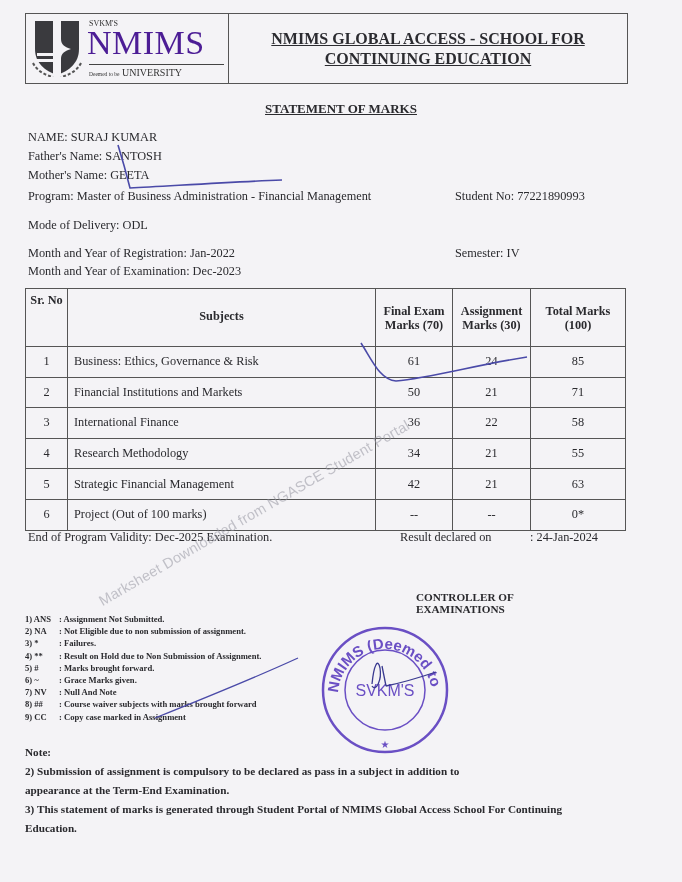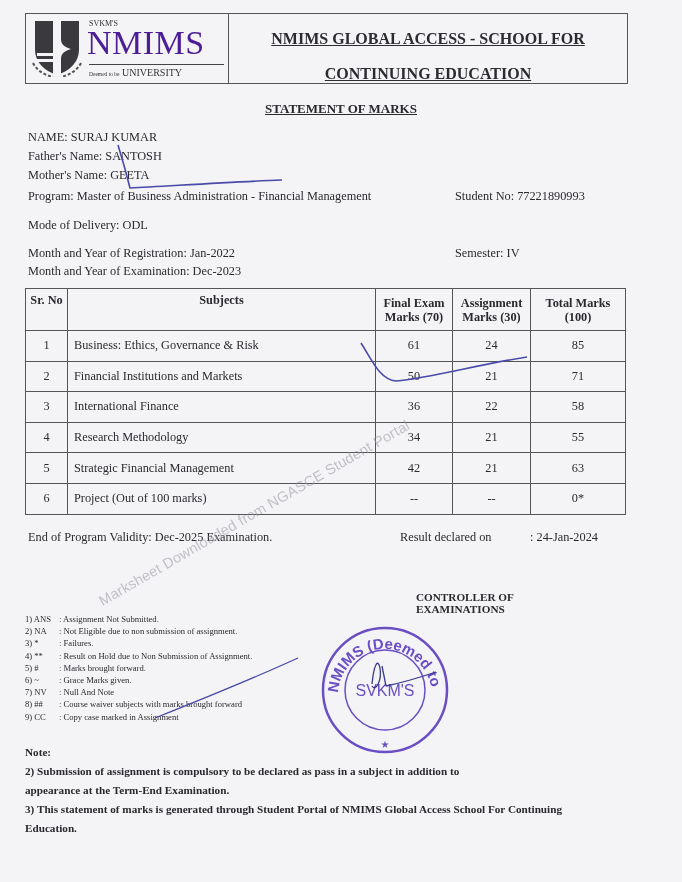--- a/index.html
+++ b/index.html
@@ -12,21 +12,21 @@
   .page { position: absolute; left: 0; top: 0; width: 556px; height: 882px; }
 
   
   .header-box {
     position: absolute; left: 25px; top: 13px; width: 601px; height: 69px;
     border: 1.2px solid #555; display: flex; background: transparent;
   }
   .logo-cell { width: 202px; border-right: 1px solid #555; position: relative; }
   .title-cell { flex: 1; display: flex; flex-direction: column; align-items: center; justify-content: center; }
   .title-line {
-    font-weight: bold; font-size: 16px; text-decoration: underline; line-height: 20px; color: #2b2b30; margin-top: 15px;
+    font-weight: bold; font-size: 16px; text-decoration: underline; line-height: 20px; color: #2b2b30;
   }
   .shield { position: absolute; left: 5px; top: 5px; width: 52px; height: 58px; }
   .svkm { position: absolute; left: 63px; top: 5px; font-size: 8px; color: #333; }
   .nmims { position: absolute; left: 61px; top: 11px; font-size: 34px; letter-spacing: 0.5px; color: #4c1d95; line-height: 36px; }
   .logo-rule { position: absolute; left: 63px; top: 50px; width: 135px; height: 0; border-top: 1px solid #444; }
   .deemed { position: absolute; left: 63px; top: 53px; font-size: 10px; color: #333; white-space: nowrap; }
   .deemed small { font-size: 5.5px; letter-spacing: 0; }
 
   .stmt-title {
     position: absolute; left: 0; width: 682px; top: 101px; text-align: center;
@@ -36,26 +36,26 @@
   .info { position: absolute; font-size: 12.3px; white-space: nowrap; }
 
   
   table.marks {
     position: absolute; left: 25px; top: 288px; width: 601px; border-collapse: collapse;
     font-size: 12.3px;
   }
   table.marks td, table.marks th { border: 1.1px solid #555; text-align: center; padding: 0; }
   table.marks th { font-weight: bold; height: 37px; line-height: 14px; vertical-align: middle; font-size: 12.3px; }
   table.marks td { height: 29.6px; }
-  table.marks th.subj-h { vertical-align: top; padding-top: 4px; }
+  table.marks th.subj-h { vertical-align: top; padding-top: 20px; }
   table.marks th.sr-h { vertical-align: top; padding-top: 4px; }
   table.marks td.subj { text-align: left; padding-left: 6px; }
   .c-sr { width: 41px; } .c-subj { width: 307px; } .c-fe { width: 76px; } .c-as { width: 77px; }
 
-  .legend { position: absolute; left: 25px; top: 613px; font-size: 8.6px; font-weight: normal; line-height: 12.2px; }
+  .legend { position: absolute; left: 25px; top: 613px; font-size: 8.6px; font-weight: bold; line-height: 12.2px; }
   .legend .row { display: flex; white-space: nowrap; }
   .legend .code { width: 34px; }
   .legend .desc { }
 
   .controller { position: absolute; left: 416px; top: 591px; font-size: 11.2px; font-weight: bold; }
 
   .notes { position: absolute; left: 25px; top: 743px; font-size: 11.2px; font-weight: bold; line-height: 19px; white-space: nowrap; }
 
   .watermark {
     position: absolute; left: 96px; top: 595px; font-family: "Liberation Sans", sans-serif;

